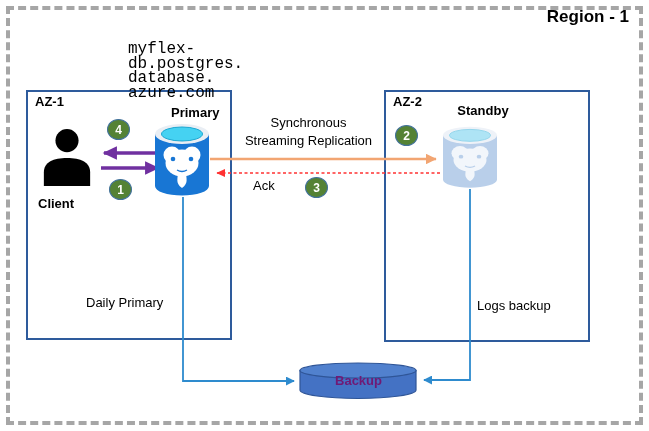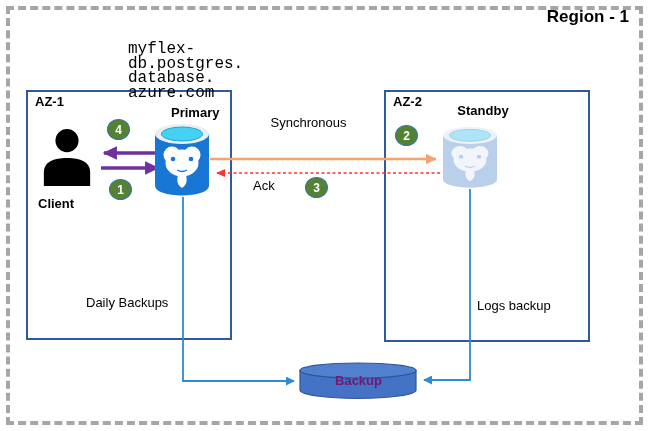--- a/index.html
+++ b/index.html
@@ -174,23 +174,24 @@
     <ellipse cx="59" cy="8.5" rx="58" ry="7.5" fill="#5181ce" stroke="var(--backup-stroke,#2f5597)" stroke-width="1.2"></ellipse>
   </svg>
 
   <div class="lbl bold client-label">Client</div>
   <div class="lbl bold primary-label">Primary</div>
   <div class="lbl bold standby-label">Standby</div>
   <div class="lbl backup-label">Backup</div>
 
   <div class="lbl sync-label">
     <span>Synchronous</span><br>
+    <span>Streaming Replication</span>
   </div>
   <div class="lbl ack-label">Ack</div>
-  <div class="lbl daily-label">Daily Backups</div>
+  <div class="lbl daily-label">Daily Primary</div>
   <div class="lbl logs-label">Logs backup</div>
 
   <div class="step step1">1</div>
   <div class="step step2">2</div>
   <div class="step step3">3</div>
   <div class="step step4">4</div>
 
 </div>
 
 </body></html>

